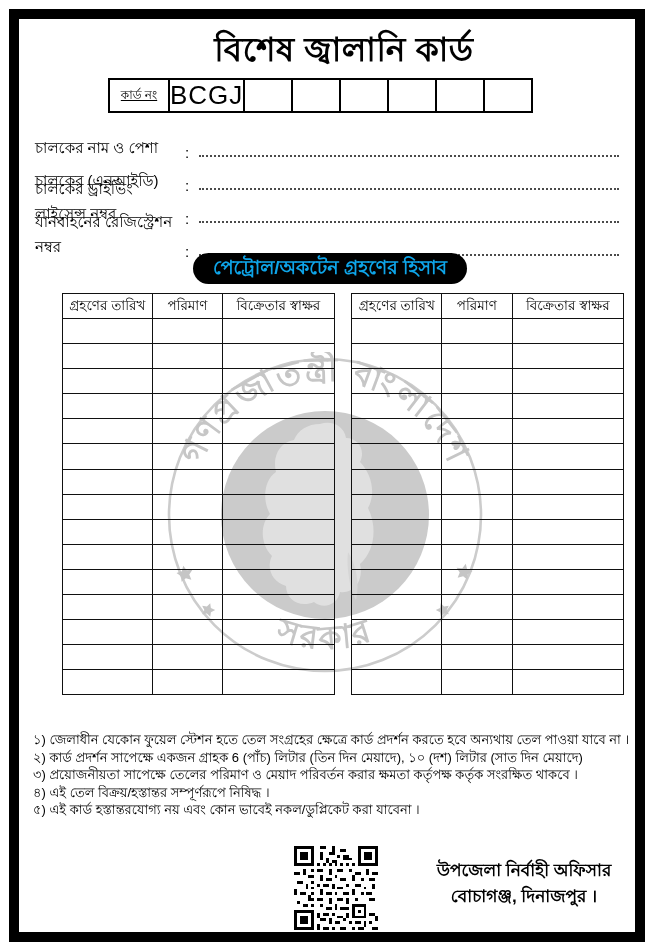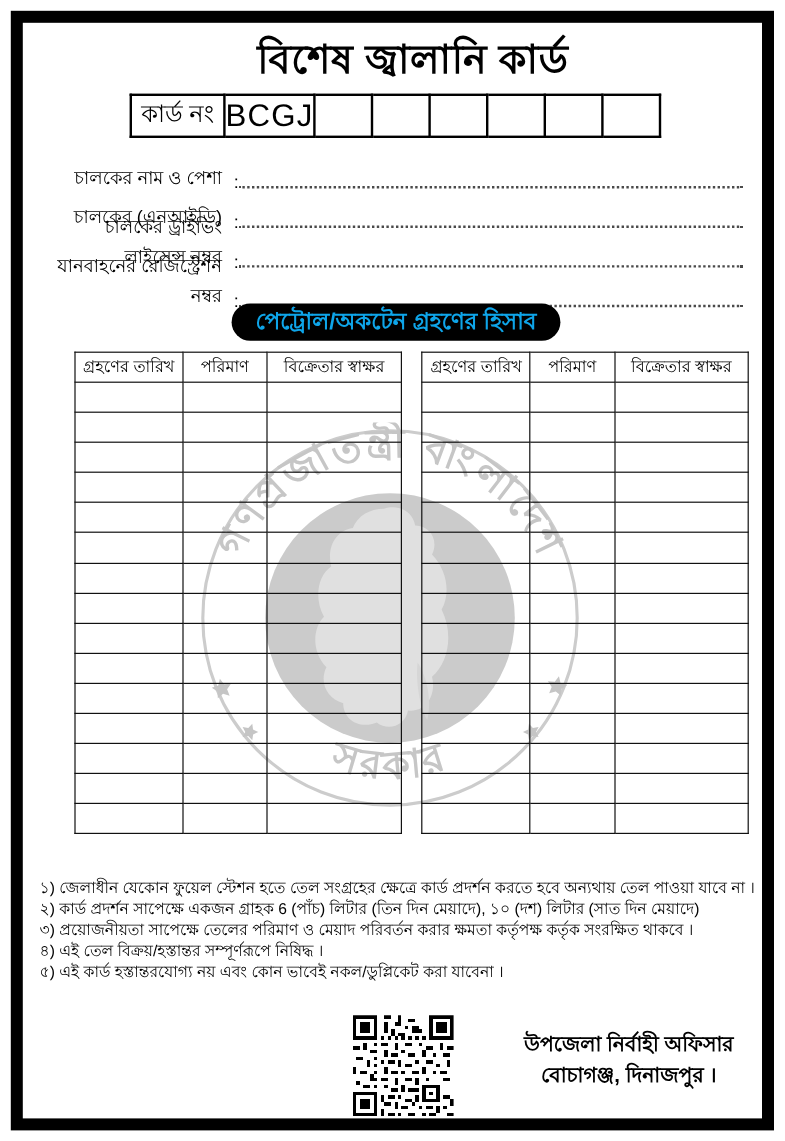--- a/index.html
+++ b/index.html
@@ -10,27 +10,27 @@
   
   .watermark { position:absolute; left:160px; top:352px; width:330px; height:330px; z-index:0; }
 
   .content { position:absolute; inset:0; z-index:1; }
 
   .doc-title { position:absolute; top:24px; left:17px; width:100%; text-align:center; font-size:33px; font-weight:700; letter-spacing:0.5px; }
 
   
   .card-table { position:absolute; left:108px; top:78px; border-collapse:collapse; table-layout:fixed; }
   .card-table td { border:2px solid #000; height:33px; text-align:center; vertical-align:middle; background:transparent; }
-  .card-label-cell { width:78px; font-size:20px; }
+  .card-label-cell { width:60px; font-size:12px;text-decoration:underline; }
   .card-prefix-cell { width:74px; font-size:26px; letter-spacing:1px; font-family:"Liberation Sans", sans-serif; }
   .card-digit-cell { width:48px; }
 
   
   .fields { position:absolute; left:35px; top:132px; width:584px; }
-  .field-row { display:flex; height:33px; align-items:flex-end;text-align:right; }
+  .field-row { display:flex; height:33px; align-items:flex-end; }
   .field-label { width:150px; font-size:15px; padding-bottom:4px; }
   .field-colon { width:14px; font-size:15px; padding-bottom:4px; }
   .field-line { flex:1; border-bottom:2px dotted #4a4a4a; margin-bottom:8px; min-height:14px; }
 
   
   .pill { position:absolute; left:193px; top:253px; width:274px; height:31px; background:#000; color:#0ea5e9; border-radius:16px; display:flex; align-items:center; justify-content:center; font-size:19px; font-weight:700; }
 
   
   .tables-row { position:absolute; left:38px; top:293px; width:586px; display:flex; justify-content:space-between;padding-left:24px; }
   .log-table { border-collapse:collapse; table-layout:fixed; width:48.5%; background:transparent; }

